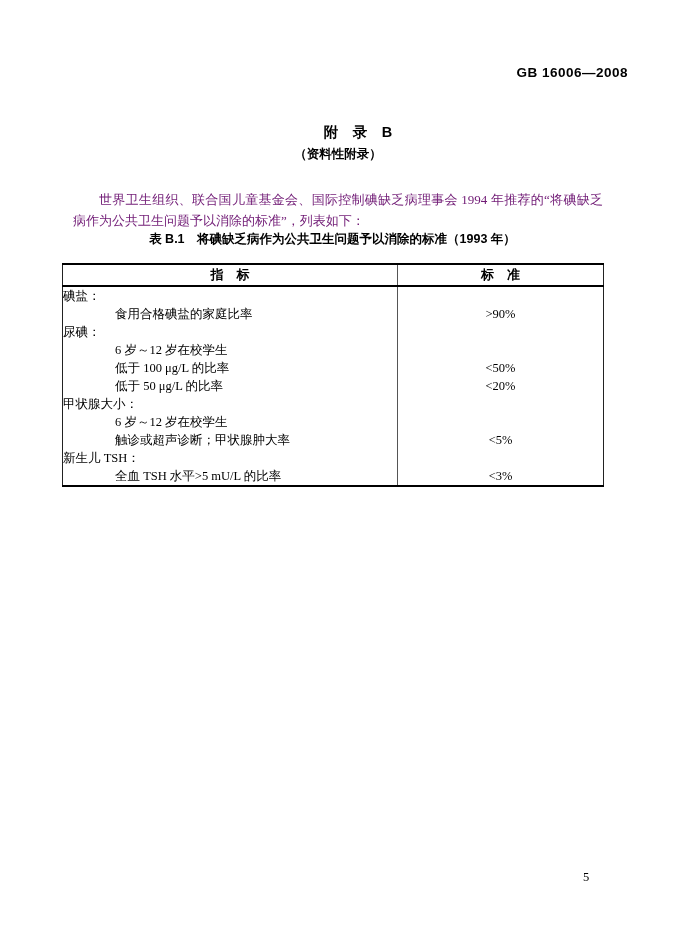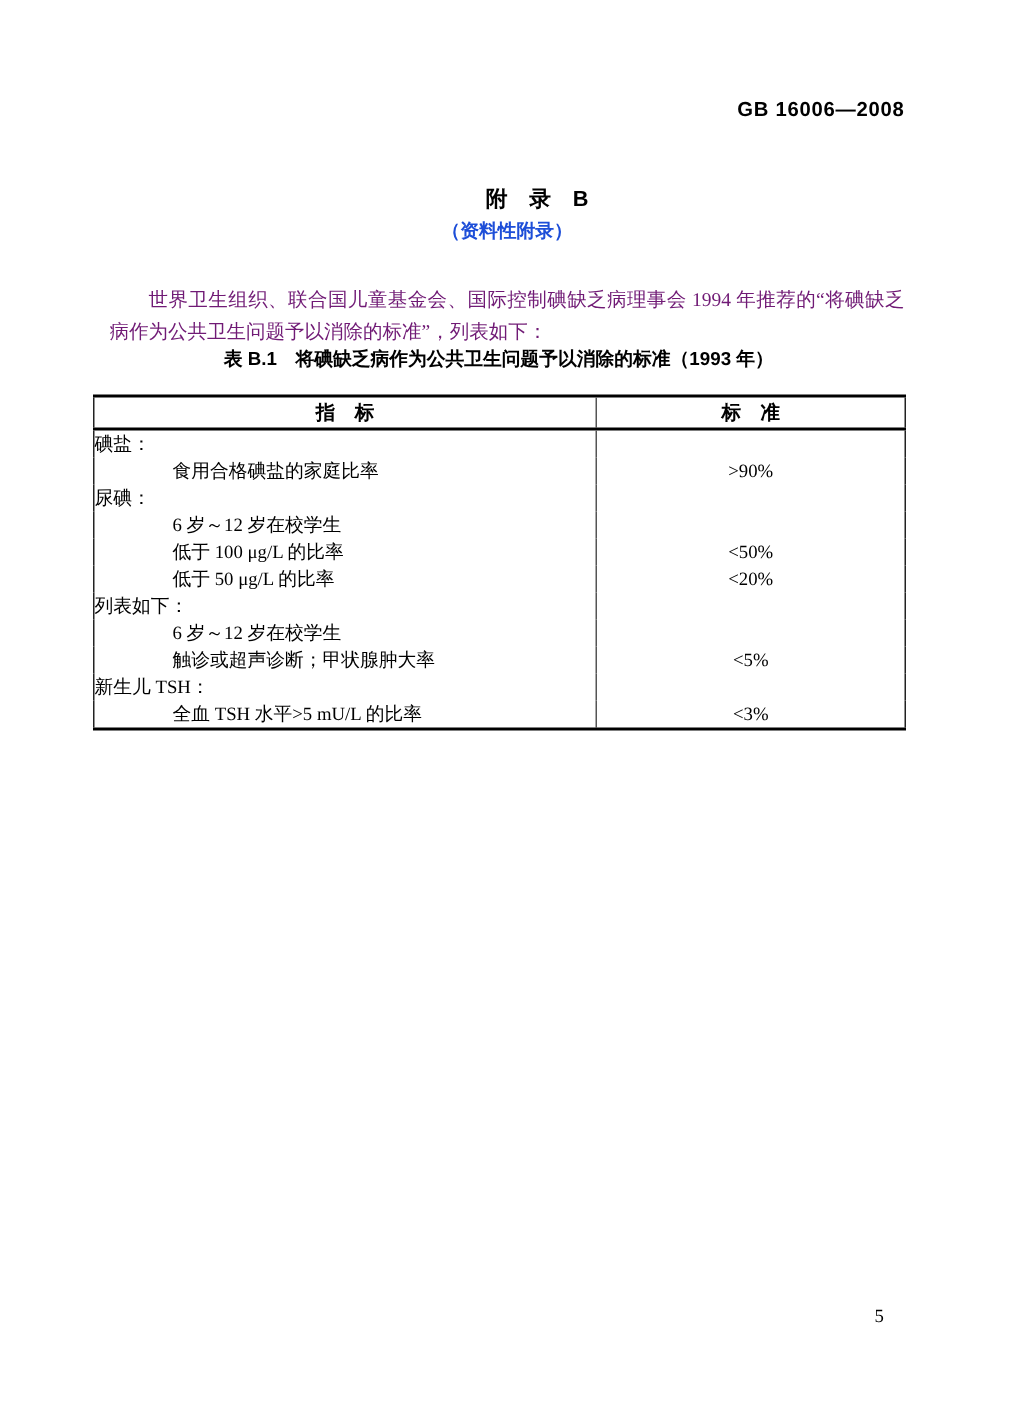--- a/index.html
+++ b/index.html
@@ -20,20 +20,21 @@
     position: absolute;
     top: 65px;
     left: 0;
     width: 603px;
     text-align: right;
     font-family: "Liberation Sans", "DejaVu Sans", sans-serif;
     font-weight: bold;
     font-size: 13.5px;
     letter-spacing: 0.5px;
     color: #000;
+    padding-left: 25px;
   }
   .appendix-title {
     position: absolute;
     top: 123px;
     left: 0;
     width: 676px;
     text-align: center;
     font-family: "Liberation Sans", "DejaVu Sans", sans-serif;
     font-weight: bold;
     font-size: 14.5px;
@@ -42,21 +43,21 @@
   }
   .appendix-subtitle {
     position: absolute;
     top: 146px;
     left: 0;
     width: 676px;
     text-align: center;
     font-family: "Liberation Sans", "DejaVu Sans", sans-serif;
     font-weight: bold;
     font-size: 12.5px;
-    color: #1d4ed8;
+    color: #000000;
   }
   .appendix-heading {
     position: absolute;
     top: 164px;
     left: 0;
     width: 676px;
     text-align: center;
     font-family: "Liberation Sans", "DejaVu Sans", sans-serif;
     font-weight: bold;
     font-size: 13.5px;
@@ -183,21 +184,21 @@
         </tr>
         <tr>
           <td class="cell-indicator indent">低于 100 μg/L 的比率</td>
           <td class="cell-standard">&lt;50%</td>
         </tr>
         <tr>
           <td class="cell-indicator indent">低于 50 μg/L 的比率</td>
           <td class="cell-standard">&lt;20%</td>
         </tr>
         <tr>
-          <td class="cell-indicator">列表如下：</td>
+          <td class="cell-indicator">甲状腺大小：</td>
           <td class="cell-standard"></td>
         </tr>
         <tr>
           <td class="cell-indicator indent">6 岁～12 岁在校学生</td>
           <td class="cell-standard"></td>
         </tr>
         <tr>
           <td class="cell-indicator indent">触诊或超声诊断；甲状腺肿大率</td>
           <td class="cell-standard">&lt;5%</td>
         </tr>

